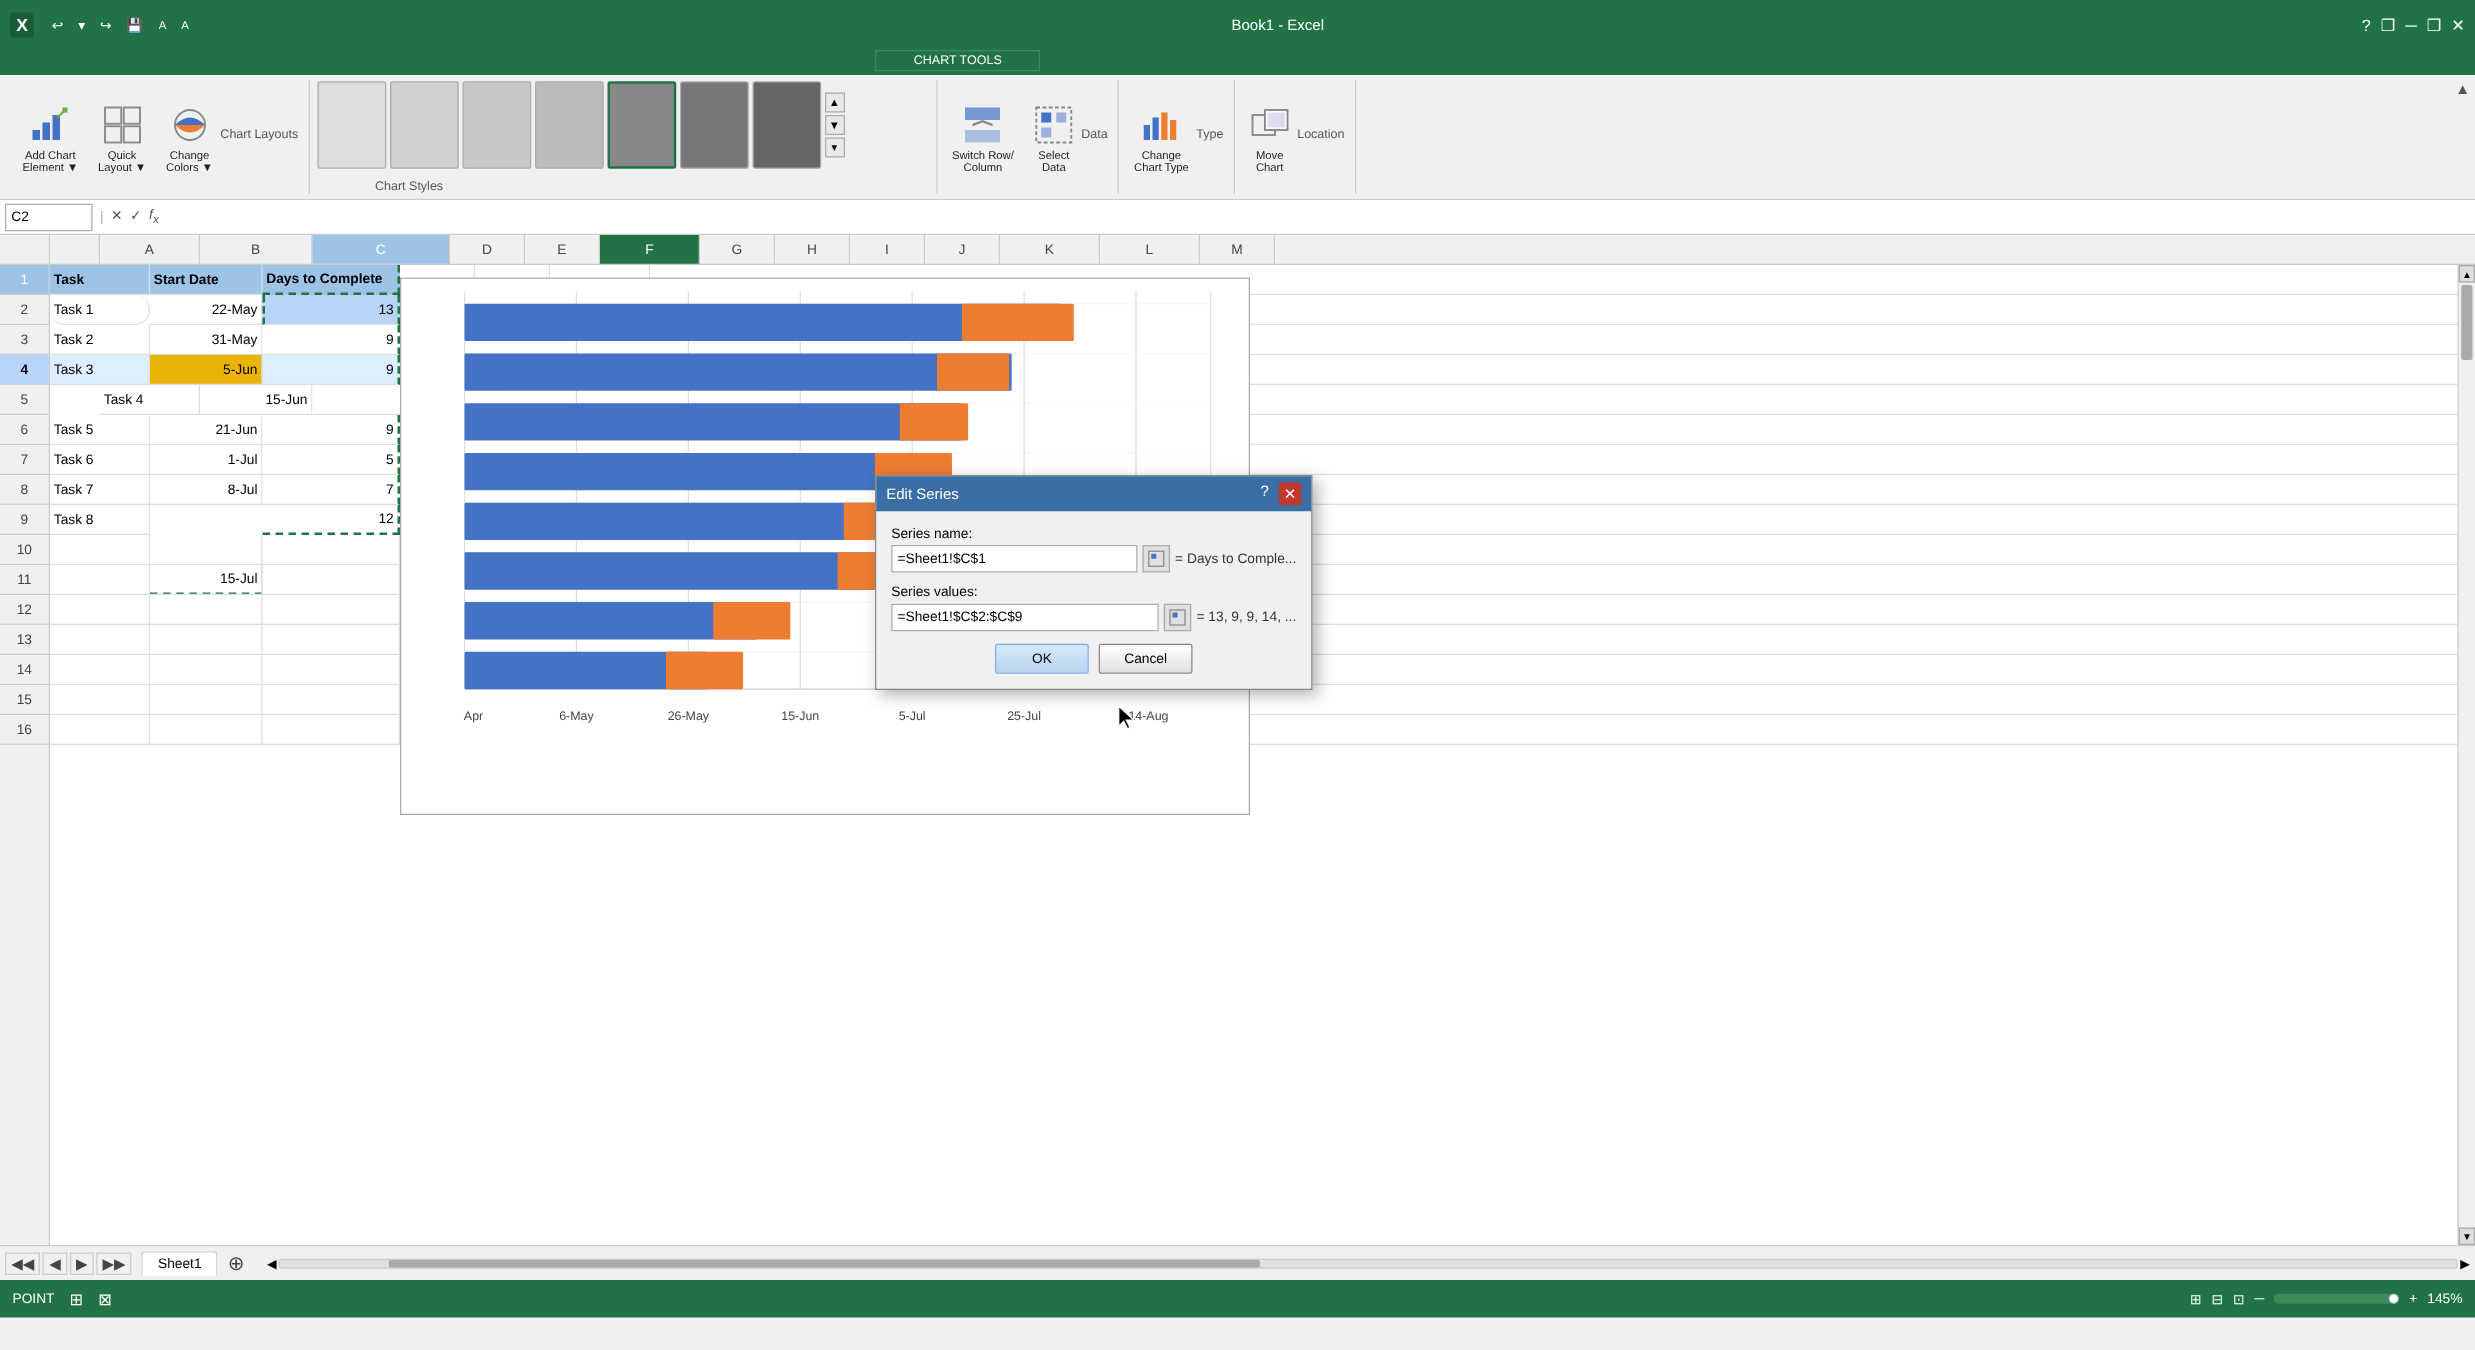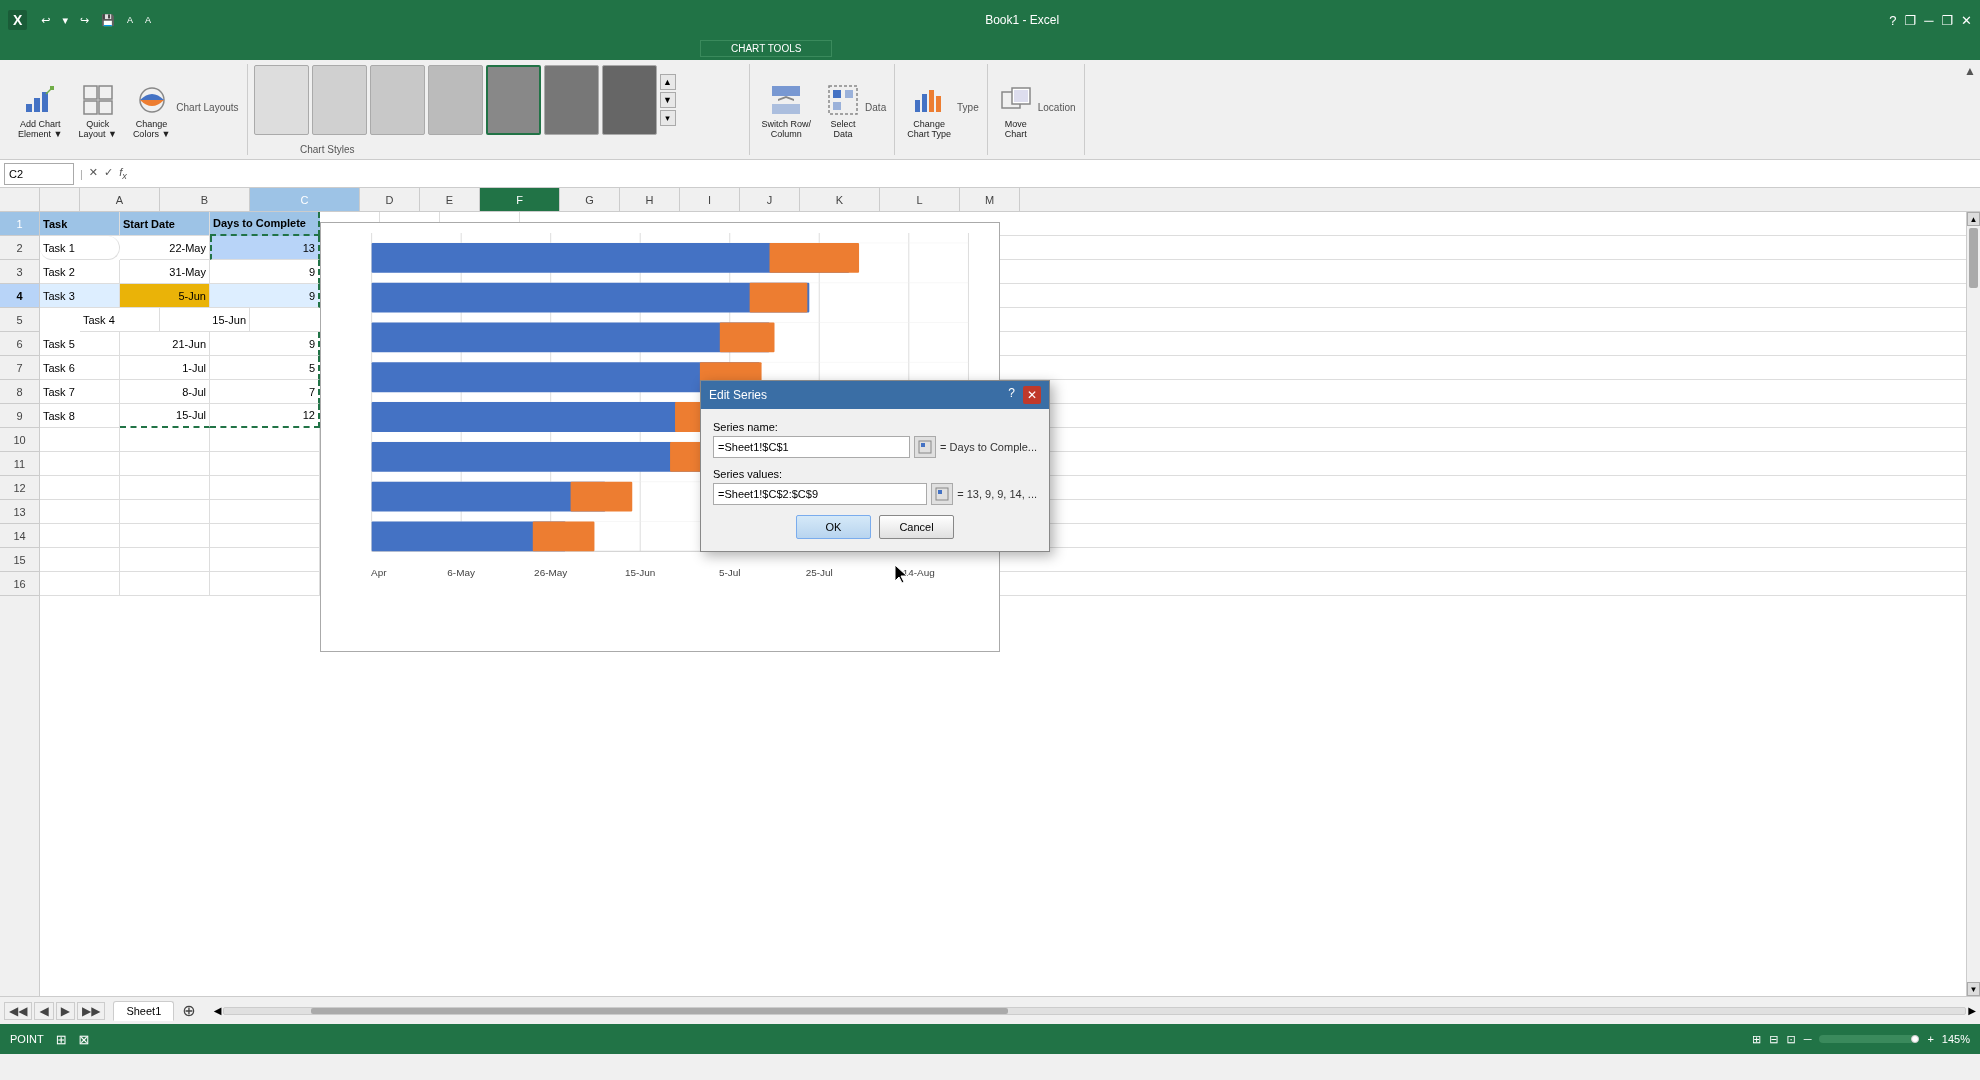--- a/index.html
+++ b/index.html
@@ -490,21 +490,21 @@
 
       <div style="display:flex; height:24px;">
         <div style="width:80px; height:24px; border-right:1px solid #ddd; border-bottom:1px solid #ddd; font-size:11px; padding:0 3px; display:flex; align-items:center; background:white;">Task 7</div>
         <div style="width:90px; height:24px; border-right:1px solid #ddd; border-bottom:1px solid #ddd; font-size:11px; padding:0 3px; display:flex; align-items:center; justify-content:flex-end; background:white;">8-Jul</div>
         <div style="width:110px; height:24px; border-right:2px dashed #217346; border-bottom:1px solid #ddd; font-size:11px; padding:0 3px; display:flex; align-items:center; justify-content:flex-end; background:white;">7</div>
         <div style="flex:1; height:24px; border-bottom:1px solid #ddd; background:white;"></div>
       </div>
 
       <div style="display:flex; height:24px;">
         <div style="width:80px; height:24px; border-right:1px solid #ddd; border-bottom:1px solid #ddd; font-size:11px; padding:0 3px; display:flex; align-items:center; background:white;">Task 8</div>
-        <div style="width:90px; height:24px; border-right:1px solid #ddd; border-bottom:2px dashed #217346; font-size:11px; padding:0 3px; display:flex; align-items:center; justify-content:flex-end; background:white;">15-Jul</div>
+        <div style="width:90px; height:24px; border-right:1px solid #ddd; border-bottom:2px dashed #217346; font-size:11px; padding:0 3px; display:flex; align-items:center; justify-content:flex-end; background:white;margin-top:48px;">15-Jul</div>
         <div style="width:110px; height:24px; border-right:2px dashed #217346; border-bottom:2px dashed #217346; font-size:11px; padding:0 3px; display:flex; align-items:center; justify-content:flex-end; background:white;">12</div>
         <div style="flex:1; height:24px; border-bottom:1px solid #ddd; background:white;"></div>
       </div>
 
       <div style="display:flex; height:24px;">
           <div style="width:80px; border-right:1px solid #ddd; border-bottom:1px solid #ddd;"></div>
           <div style="width:90px; border-right:1px solid #ddd; border-bottom:1px solid #ddd;"></div>
           <div style="width:110px; border-right:1px solid #ddd; border-bottom:1px solid #ddd;"></div>
           <div style="flex:1; border-bottom:1px solid #ddd;"></div>
         </div>

